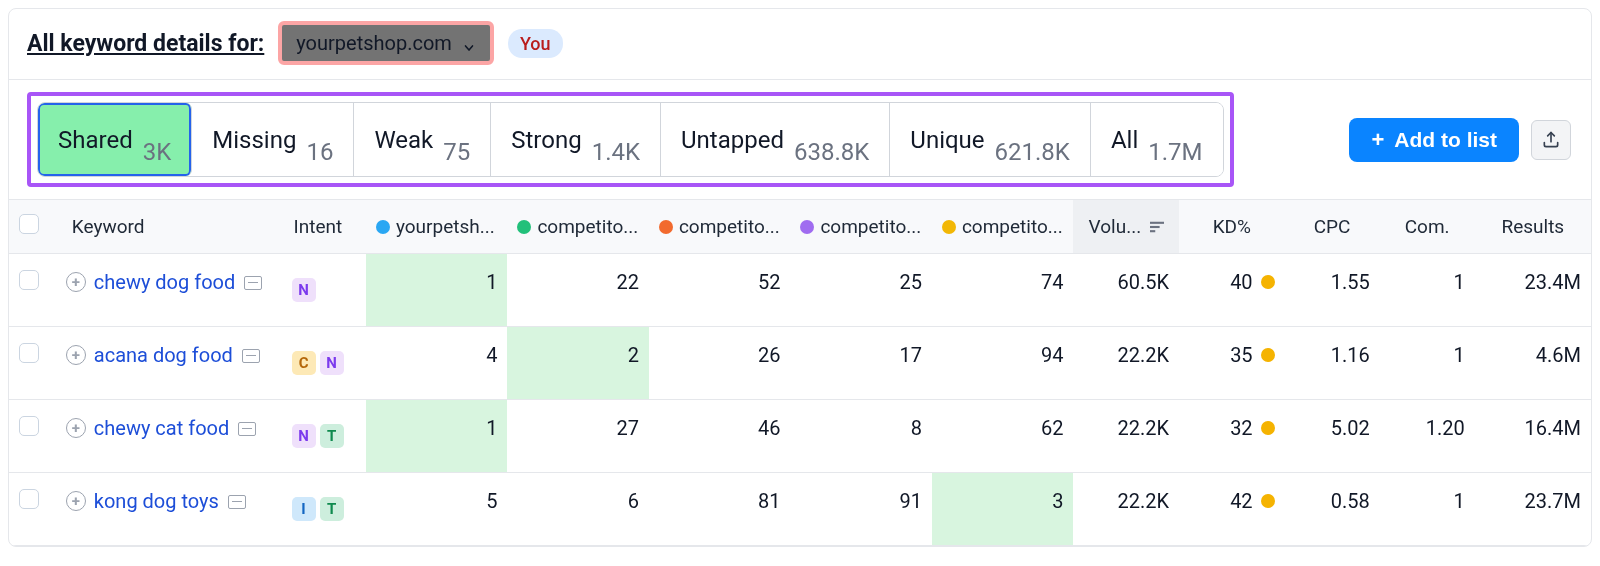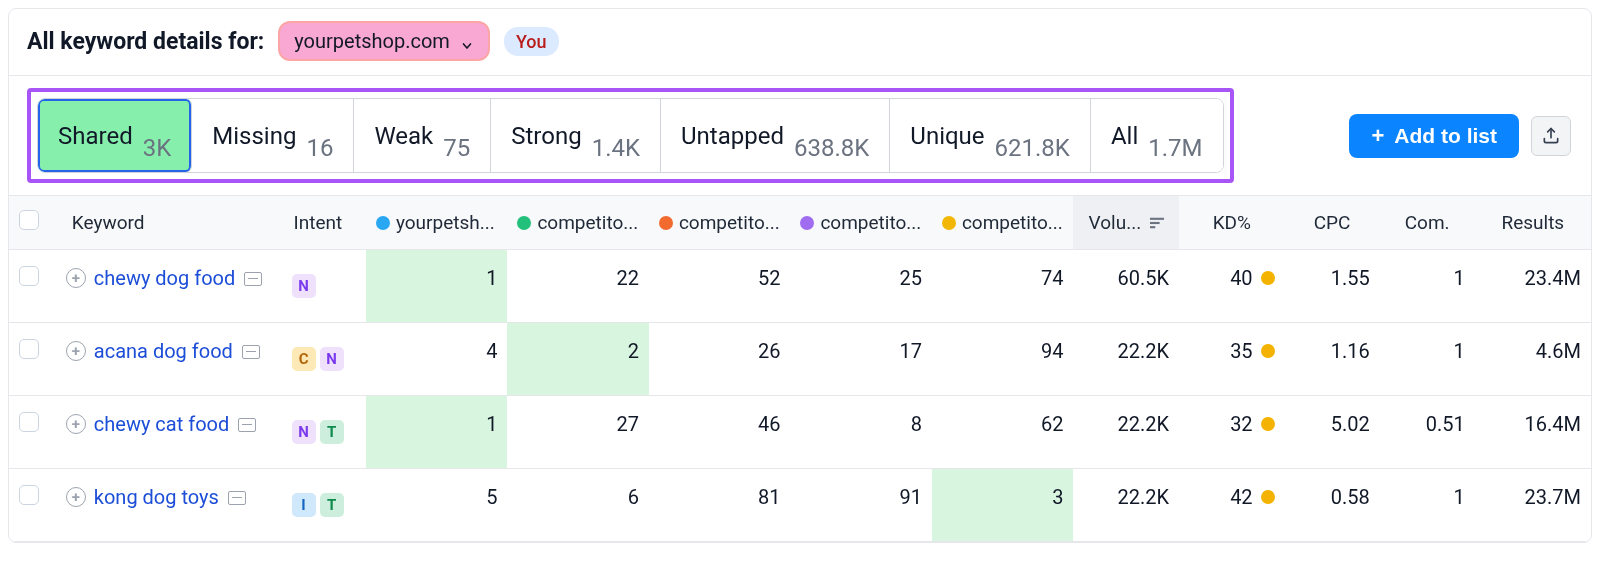--- a/index.html
+++ b/index.html
@@ -21,30 +21,31 @@
   
   .header-row {
     display: flex;
     align-items: center;
     gap: 14px;
     padding: 12px 18px 14px 18px;
   }
   .header-title {
     font-weight: 700;
     font-size: 23px;
+    text-decoration: underline;
   }
   .domain-select {
     display: inline-flex;
     align-items: center;
     gap: 10px;
-    border: 2px solid #fca5a5;
-    border-radius: 12px;
+    border: 4px solid #fca5a5;
+    border-radius: 6px;
     padding: 6px 14px;
     font-size: 20px;
-    background: #f9a8d4;
+    background: #737373;
     cursor: pointer;
   }
   .chevron-down {
     width: 14px; height: 14px;
     display: inline-block;
   }
   .you-badge {
     background: #dbeafe;
     color: #b91c1c;
     border-radius: 14px;
@@ -500,21 +501,21 @@
               <span class="kd-wrap">
                 <span>32</span>
                 <span class="kd-dot"></span>
               </span>
             </div>
           </td>
           <td>
             <div class="cell">5.02</div>
           </td>
           <td>
-            <div class="cell">0.51</div>
+            <div class="cell">1.20</div>
           </td>
           <td>
             <div class="cell">16.4M</div>
           </td>
         </tr>
         <tr>
           <td>
             <div class="cell left">
               <span class="chk"></span>
             </div>

